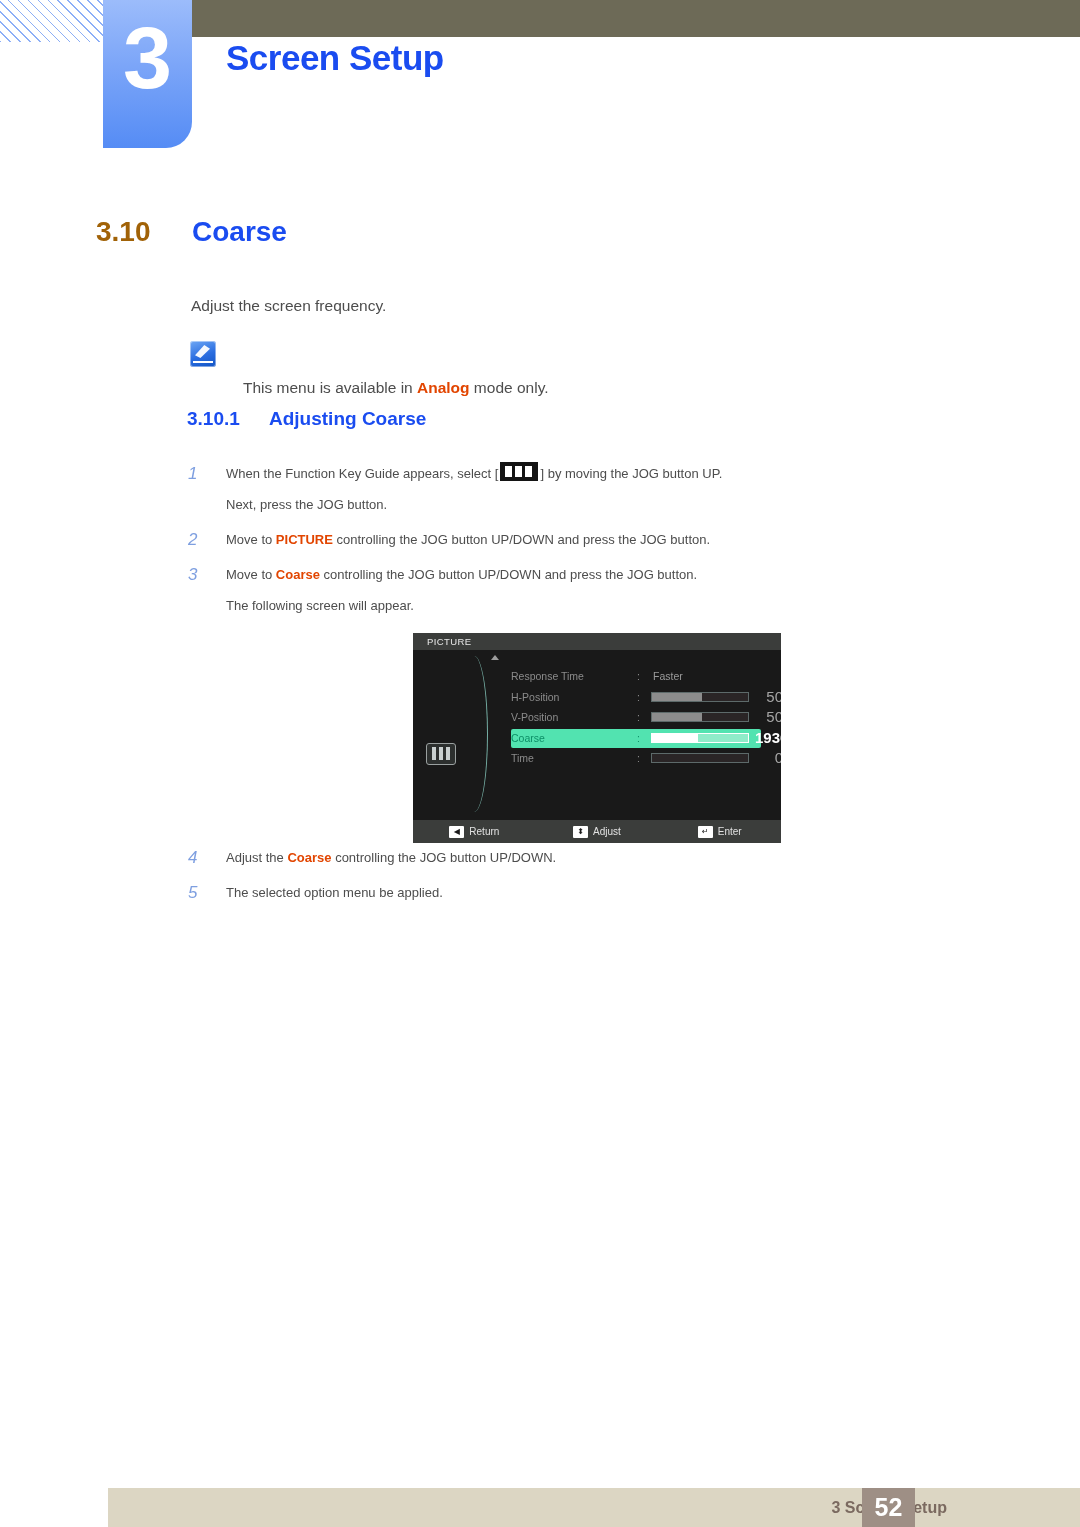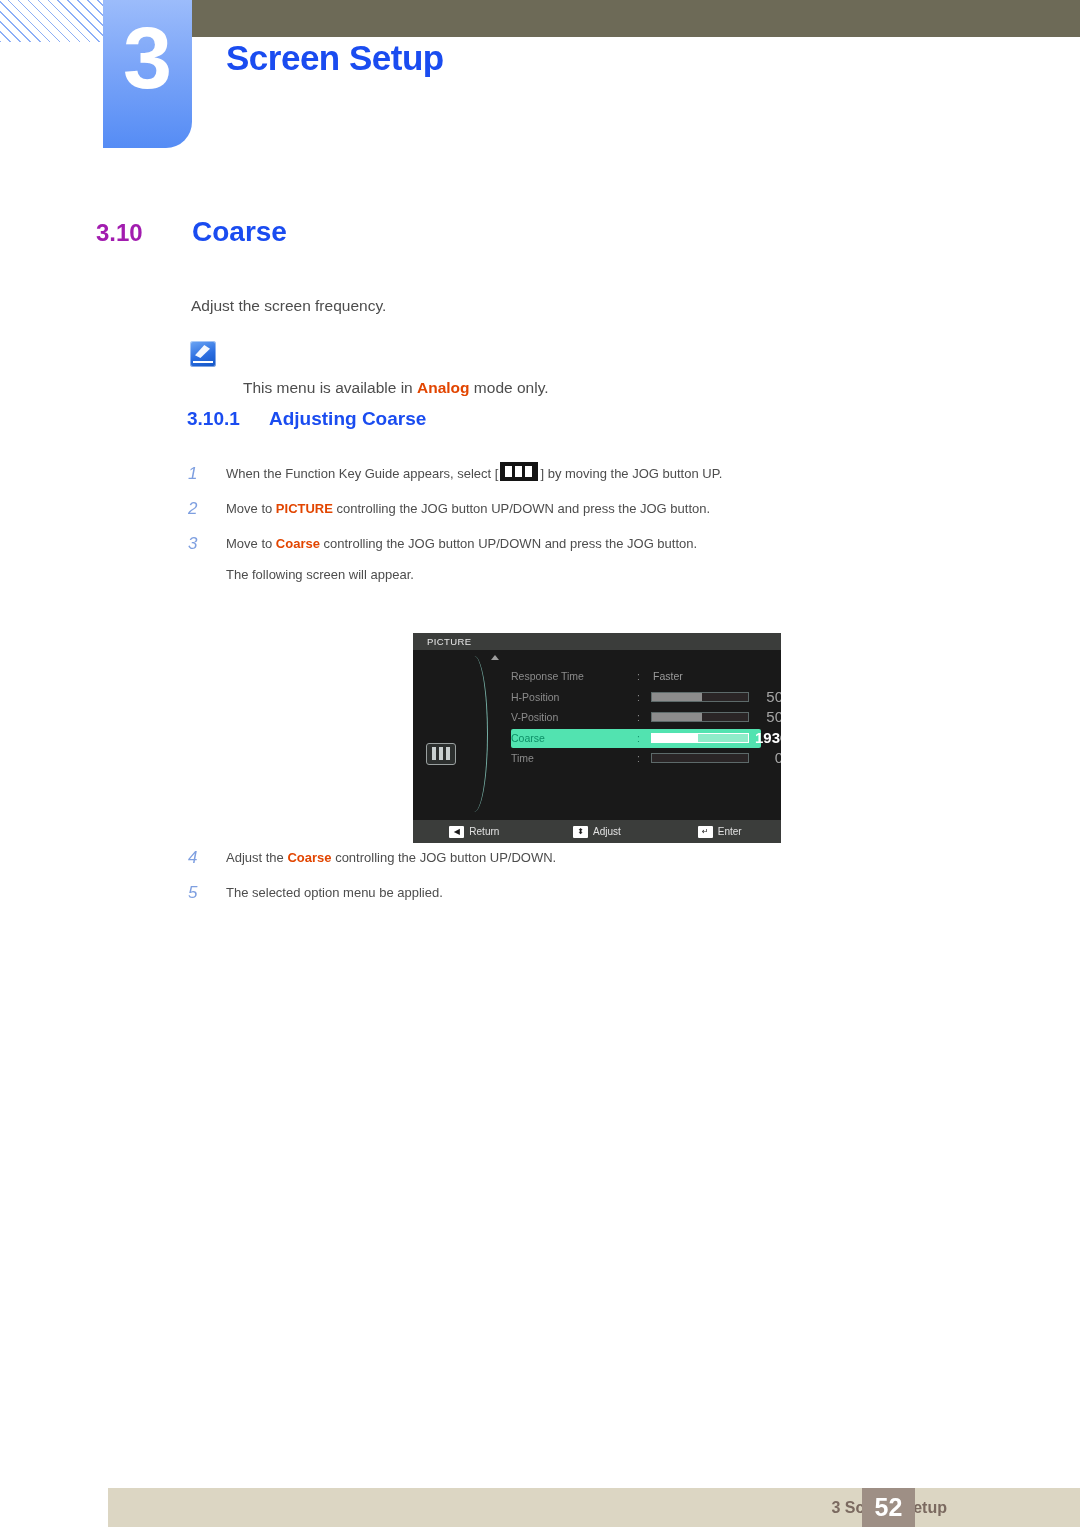--- a/index.html
+++ b/index.html
@@ -72,23 +72,23 @@
   }
 
   
   .section-head {
     position: absolute;
     left: 96px; top: 216px;
     display: flex;
     align-items: baseline;
   }
   .section-num {
-    font-size: 24px;
-    font-weight: bold;
-    color: #a21caf;
+    font-size: 28px;
+    font-weight: bold;
+    color: #a16207;
     width: 96px;
   }
   .section-title {
     font-size: 28px;
     font-weight: bold;
     color: #1a4cf0;
   }
 
   
   .lead-text {
@@ -434,20 +434,21 @@
   <span class="subsection-num">3.10.1</span>
   <span class="subsection-title">Adjusting Coarse</span>
 </div>
 
 <div class="steps">
 
   <div class="step">
     <span class="step-num">1</span>
     <span class="step-body">
       <span>When the Function Key Guide appears, select [</span><span class="fnkey-icon"><i></i><i></i><i></i></span><span>] by moving the JOG button UP.</span>
+      <span class="sub-line">Next, press the JOG button.</span>
     </span>
   </div>
 
   <div class="step">
     <span class="step-num">2</span>
     <span class="step-body"><span>Move to </span><span class="hl-orange">PICTURE</span><span> controlling the JOG button UP/DOWN and press the JOG button.</span></span>
   </div>
 
   <div class="step">
     <span class="step-num">3</span>

